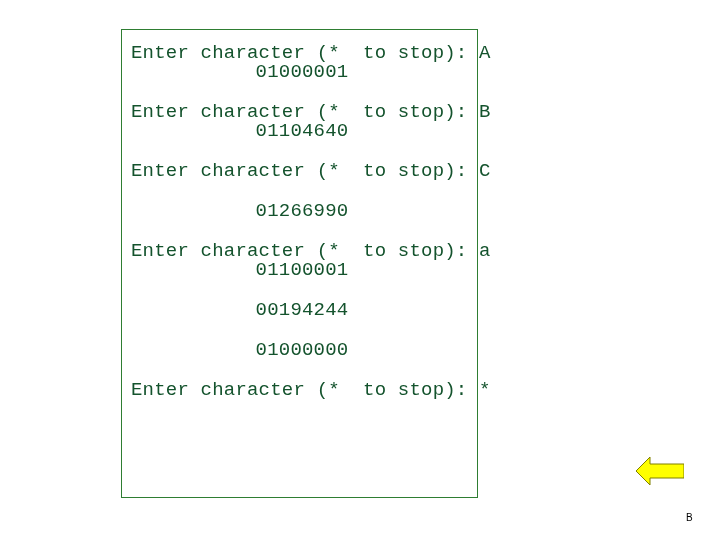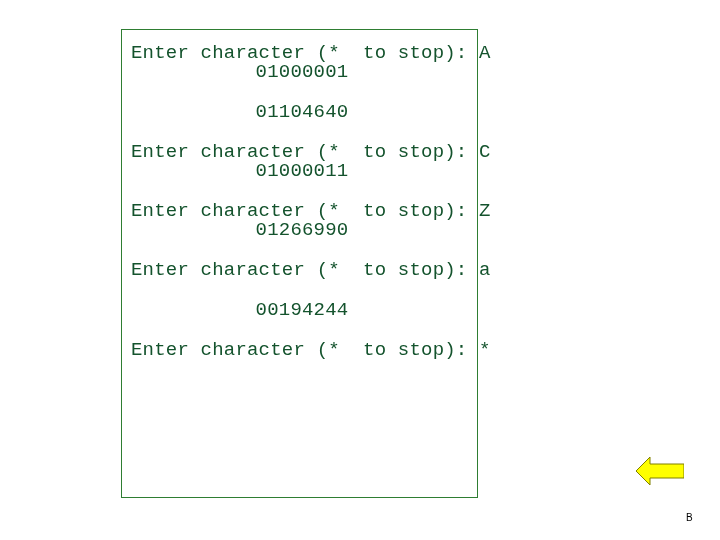--- a/index.html
+++ b/index.html
@@ -74,42 +74,43 @@
 
   <div id="console-box">
     <div id="console-lines">
 
       <div class="line-group">
         <div class="console-line">Enter character (*  to stop): A</div>
         <div class="console-line">01000001</div>
       </div>
 
       <div class="line-group">
+        <div class="console-line">Enter character (*  to stop): B</div>
         <div class="console-line">01104640</div>
       </div>
 
       <div class="line-group">
         <div class="console-line">Enter character (*  to stop): C</div>
-        <div class="console-line">01000011</div>
       </div>
 
       <div class="line-group">
-        <div class="console-line">Enter character (*  to stop): Z</div>
         <div class="console-line">01266990</div>
       </div>
 
       <div class="line-group">
         <div class="console-line">Enter character (*  to stop): a</div>
+        <div class="console-line">01100001</div>
       </div>
 
       <div class="line-group">
         <div class="console-line">00194244</div>
       </div>
 
       <div class="line-group">
+        <div class="console-line">01000000</div>
       </div>
 
       <div class="line-group">
         <div class="console-line">Enter character (*  to stop): *</div>
       </div>
 
     </div>
   </div>
 
   <svg id="arrow-shape" viewBox="0 0 48 32">

